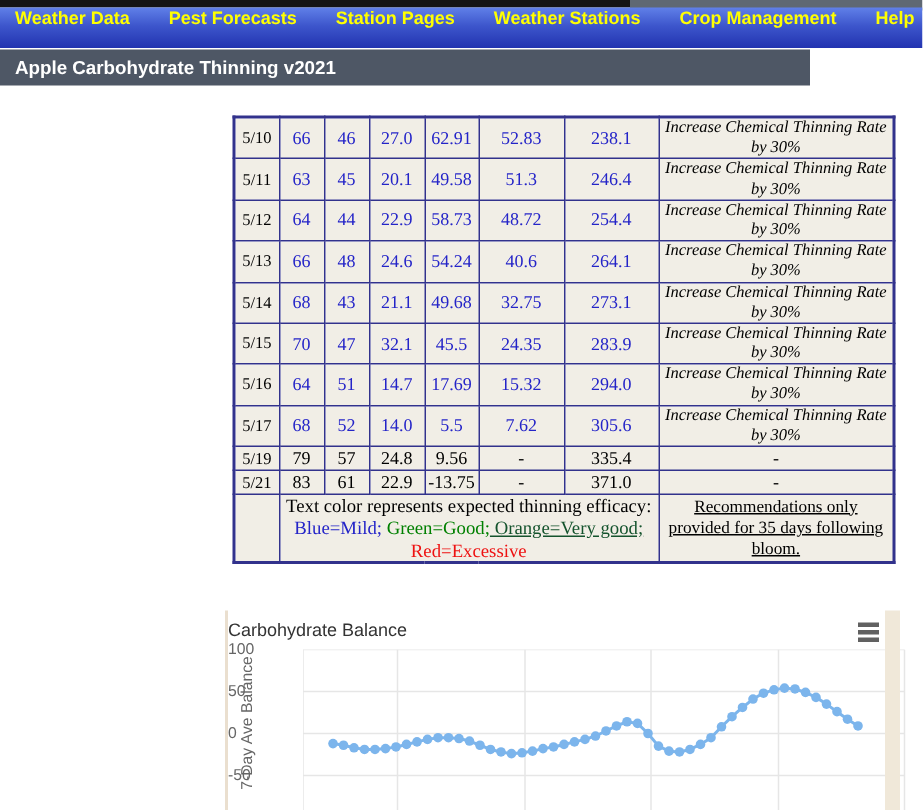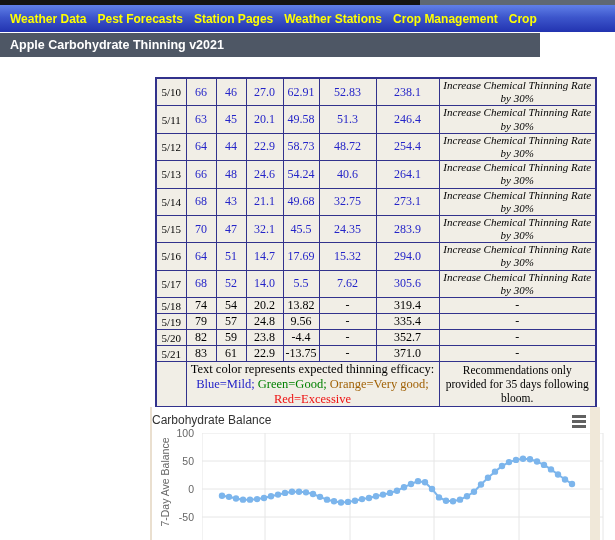--- a/index.html
+++ b/index.html
@@ -2,70 +2,70 @@
 <html><head>
 <meta charset="utf-8">
 <style>
   html,body{margin:0;padding:0;}
   body{width:615px;height:540px;overflow:hidden;background:#ffffff;position:relative;
        font-family:"Liberation Sans",sans-serif;}
   #topstrip-l{position:absolute;left:0;top:0;width:420px;height:5px;background:#141414;}
   #topstrip-r{position:absolute;left:420px;top:0;width:195px;height:7px;background:var(--strip-gray);}
   #navbar{position:absolute;left:0;top:5px;width:615px;height:27px;
           background:linear-gradient(180deg,#6080e8 0%,#3d56cc 45%,#2233b0 100%);
-          display:flex;align-items:center;gap:11px;padding-left:10px;box-sizing:border-box;}
+          display:flex;gap:26px;padding-left:10px;box-sizing:border-box;}
   .nav-item{color:var(--nav-yellow);font-weight:bold;font-size:12px;cursor:pointer;white-space:nowrap;}
   #titlebar{position:absolute;left:0;top:33px;width:540px;height:24px;background:var(--titlebar);
             color:#ffffff;font-weight:bold;font-size:12.5px;line-height:24px;padding-left:10px;
             box-sizing:border-box;}
   
   #datatable{position:absolute;left:155px;top:77px;border-collapse:collapse;
              border:2px solid var(--navy);table-layout:fixed;
              font-family:"Liberation Serif",serif;}
   #datatable td{border:1px solid var(--navy);text-align:center;vertical-align:middle;
                 background:var(--beige);padding:0 2px;overflow:hidden;}
   tr.tall{height:27px;} tr.short{height:15px;}
   td.date{font-size:11px;color:#000;margin-left:44px;}
   td.val{font-size:12px;color:#000;}
   tr.eff-blue td.val{color:var(--blue-text);}
   td.bg-cyan{background:var(--cyan);} td.bg-green{background:var(--green);}
   td.bg-khaki{background:var(--khaki);} td.c6hl{background:var(--c6green);}
   td.rec{background:var(--green);font-size:11px;line-height:1.2;color:#000;padding:1px 5px;font-style:italic;}
   td.rec-dash{font-size:12px;color:#000;}
   tr.foot{height:36px;}
   td.note{font-size:12.5px;line-height:1.18;padding:2px 4px;}
-  td.recnote{font-size:11.5px;line-height:1.25;padding:2px 8px;}
+  td.recnote{font-size:11.5px;line-height:1.25;padding:2px 8px;text-decoration:underline;}
   
   #chart{position:absolute;left:150px;top:407px;width:452px;height:133px;background:#fff;
          border-left:2px solid var(--tan-line);overflow:hidden;}
   .chart-title{position:absolute;left:0;top:6px;width:100%;text-align:left;
                font-size:12px;color:#333;}
   .burger{position:absolute;left:420px;top:8px;width:14px;cursor:pointer;}
   .burger i{display:block;height:2.5px;background:#616161;margin-bottom:2.5px;}
   .ylabel{position:absolute;left:-46px;top:68px;width:120px;height:14px;text-align:center;
           font-size:10.5px;color:#666;transform:rotate(-90deg);}
-  .ytick{position:absolute;left:0;width:42px;height:12px;text-align:right;
+  .ytick{position:absolute;left:0;width:42px;height:12px;
          font-size:10.5px;color:#666;}
   #plot{position:absolute;left:50px;top:26px;}
   #chart-right-strip{position:absolute;left:590px;top:407px;width:10px;height:133px;
                      background:var(--tan-strip);}
 </style>
 </head>
 <body style="--navy: #32328c; --beige: #f1eee6; --cyan: #c8ffff; --khaki: #f0eebf; --green: #00c500; --c6green: #d8edcc; --blue-text: #2424c8; --nav-yellow: #ffff00; --titlebar: #4e5765; --strip-gray: #5f6873; --tan-line: #eadfcf; --tan-strip: #f0e8d9;">
 
 <div id="topstrip-l"></div>
 <div id="topstrip-r"></div>
 
 <nav id="navbar">
     <span class="nav-item">Weather Data</span>
     <span class="nav-item">Pest Forecasts</span>
     <span class="nav-item">Station Pages</span>
     <span class="nav-item">Weather Stations</span>
     <span class="nav-item">Crop Management</span>
-    <span class="nav-item">Crop</span>
+    <span class="nav-item">Help</span>
   </nav>
 
 <div id="titlebar">Apple Carbohydrate Thinning v2021</div>
 
 <table id="datatable">
   <colgroup>
     <col style="width:30px">
       <col style="width:30px">
       <col style="width:30px">
       <col style="width:37px">
@@ -149,64 +149,44 @@
         <td class="date bg-khaki">5/17</td>
         <td class="val">68</td>
         <td class="val">52</td>
         <td class="val">14.0</td>
         <td class="val">5.5</td>
         <td class="val">7.62</td>
         <td class="val">305.6</td>
         <td class="rec">Increase Chemical Thinning Rate by 30%</td>
       </tr>
       <tr class="short eff-black">
-        <td class="date bg-khaki">5/18</td>
-        <td class="val">74</td>
-        <td class="val">54</td>
-        <td class="val">20.2</td>
-        <td class="val">13.82</td>
-        <td class="val">-</td>
-        <td class="val">319.4</td>
-        <td class="rec-dash">-</td>
-      </tr>
-      <tr class="short eff-black">
         <td class="date bg-khaki">5/19</td>
         <td class="val">79</td>
         <td class="val">57</td>
         <td class="val">24.8</td>
         <td class="val">9.56</td>
         <td class="val">-</td>
         <td class="val">335.4</td>
-        <td class="rec-dash">-</td>
-      </tr>
-      <tr class="short eff-black">
-        <td class="date bg-khaki">5/20</td>
-        <td class="val">82</td>
-        <td class="val">59</td>
-        <td class="val">23.8</td>
-        <td class="val">-4.4</td>
-        <td class="val">-</td>
-        <td class="val">352.7</td>
         <td class="rec-dash">-</td>
       </tr>
       <tr class="short eff-black">
         <td class="date bg-khaki">5/21</td>
         <td class="val">83</td>
         <td class="val">61</td>
         <td class="val">22.9</td>
         <td class="val">-13.75</td>
         <td class="val">-</td>
         <td class="val">371.0</td>
         <td class="rec-dash">-</td>
       </tr>
       <tr class="foot">
         <td></td>
         <td colspan="6" class="note">
           <div>Text color represents expected thinning efficacy:</div>
-          <div><span style="color: rgb(36, 36, 200);">Blue=Mild;</span><span style="color: rgb(0, 128, 0);"> Green=Good;</span><span style="color: #a16207;"> Orange=Very good;</span></div>
+          <div><span style="color: rgb(36, 36, 200);">Blue=Mild;</span><span style="color: rgb(0, 128, 0);"> Green=Good;</span><span style="color: #14532d; text-decoration: underline;"> Orange=Very good;</span></div>
           <div style="color: rgb(238, 17, 17);">Red=Excessive</div>
         </td>
         <td class="recnote">Recommendations only provided for 35 days following bloom.</td>
       </tr>
     </tbody>
 </table>
 
 <div id="chart">
   <div class="chart-title">Carbohydrate Balance</div>
   <div class="burger">

